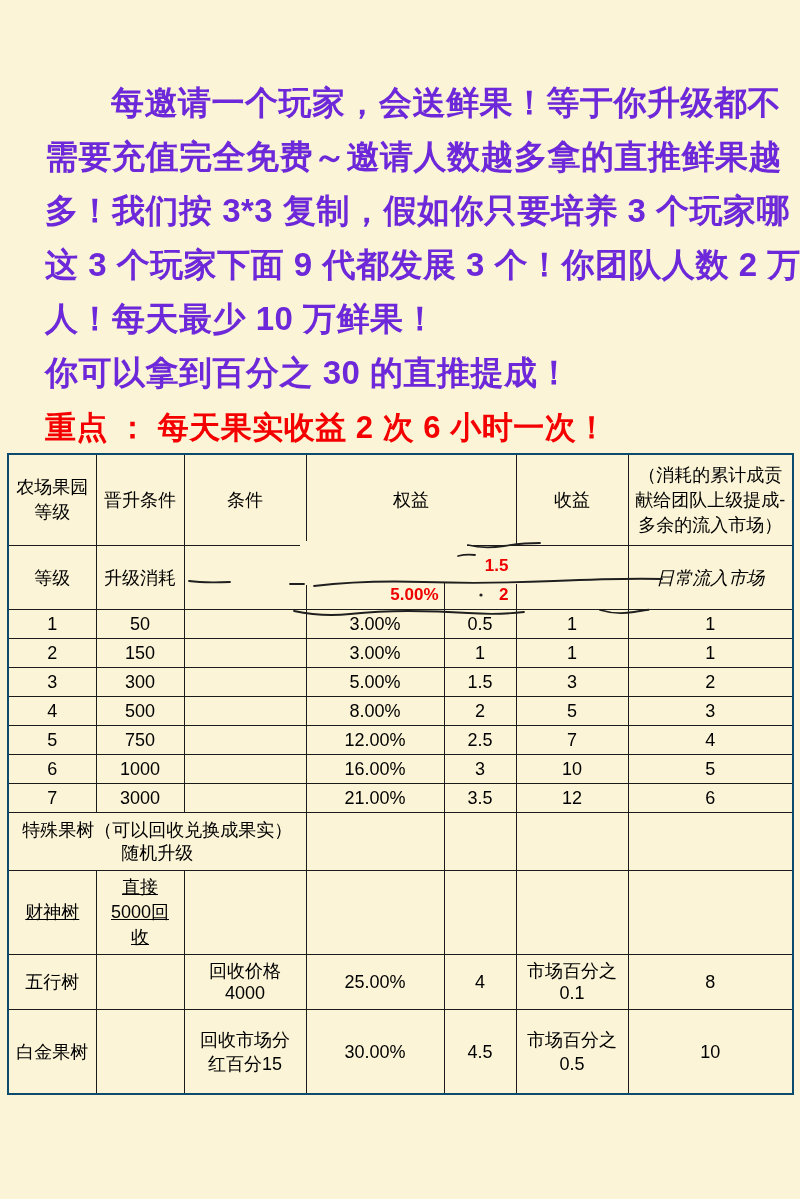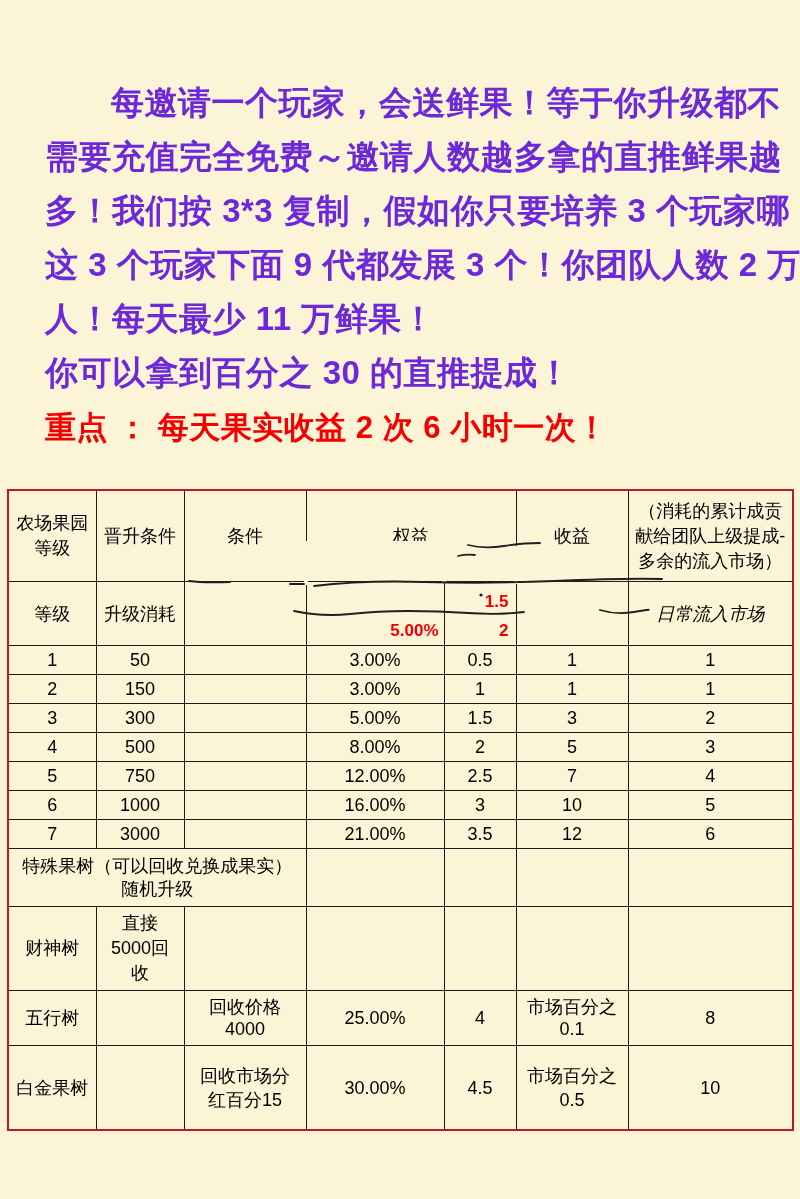--- a/index.html
+++ b/index.html
@@ -31,27 +31,27 @@
     border-collapse:collapse;table-layout:fixed;
     background:#fbf4d6;
   }
   table.grid td,table.grid th{
     border:1px solid #1b1b1b;
     padding:0;margin:0;
     font-size:18px;color:#000;font-weight:400;
     text-align:center;vertical-align:middle;
     overflow:hidden;
   }
-  table.grid{border:2px solid #b91c1c;margin-top:36px;}
+  table.grid{border:2px solid #0c4a6e;}
   .pre{white-space:pre-line;}
   .r-head  td,.r-head th{height:90px;font-weight:700;font-size:17px;line-height:25px;}
   .r-sub   td{height:63px;font-size:18px;}
   .r-lvl   td{height:28px;line-height:27px;}
   .r-special td{height:57px;font-size:17px;line-height:23px;}
-  .r-caishen td{height:83px;font-size:17px;line-height:25px;}
+  .r-caishen td{height:83px;font-size:17px;line-height:25px;text-decoration:underline;}
   .r-wuxing td{height:54px;font-size:17px;line-height:22px;}
   .r-baijin td{height:83px;font-size:17px;line-height:24px;}
   .r-zuanshi td{height:75px;font-size:17px;line-height:24px;}
   .b{font-weight:700;}
   .red{color:#ee0000;font-weight:700;font-size:17px;}
   .ar{text-align:right;padding-right:7px;}
   .ar6{text-align:right;padding-right:6px;}
   .al{text-align:left;padding-left:9px;font-style:italic;}
   .muted{color:#75758f;font-weight:400;}
   .notecell{font-size:17px;line-height:24px;border-radius:22px;}
@@ -69,21 +69,21 @@
   svg.scribbles{position:absolute;left:0;top:0;pointer-events:none;}
 </style>
 </head>
 <body>
 
 <div class="intro">
   <div class="iline indent">每邀请一个玩家，会送鲜果！等于你升级都不</div>
   <div class="iline">需要充值完全免费～邀请人数越多拿的直推鲜果越</div>
   <div class="iline">多！我们按 3*3 复制，假如你只要培养 3 个玩家哪</div>
   <div class="iline">这 3 个玩家下面 9 代都发展 3 个！你团队人数 2 万</div>
-  <div class="iline">人！每天最少 11 万鲜果！</div>
+  <div class="iline">人！每天最少 10 万鲜果！</div>
   <div class="iline">你可以拿到百分之 30 的直推提成！</div>
 </div>
 <div class="highlight">重点 ： 每天果实收益 2 次 6 小时一次！</div>
 
 <table class="grid">
   <colgroup>
     <col style="width:88px">
       <col style="width:88px">
       <col style="width:122px">
     <col style="width:138px">

